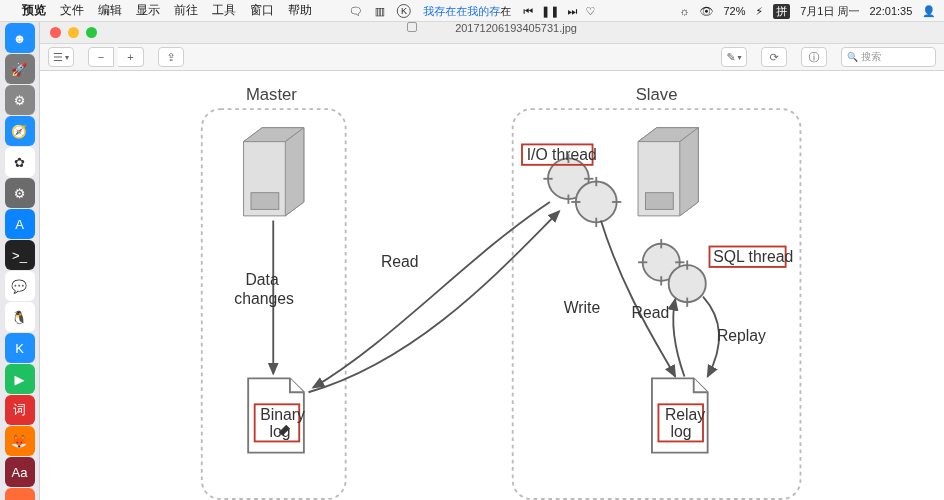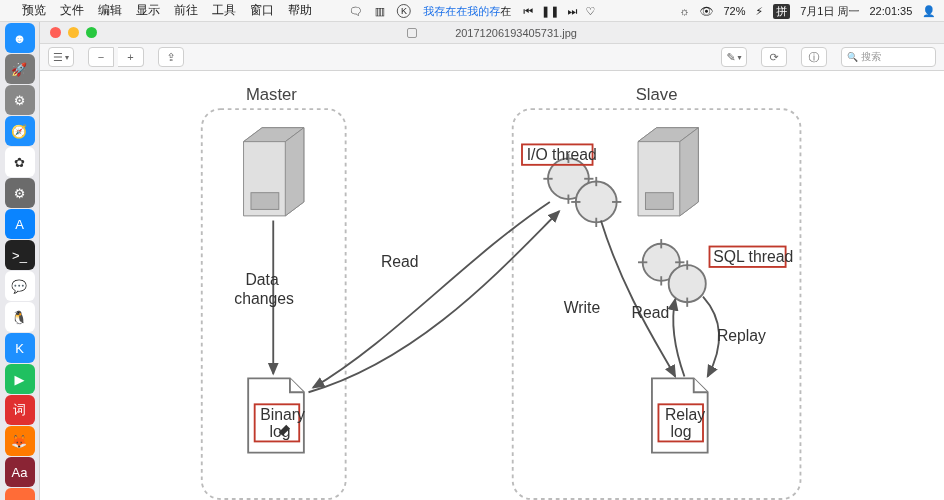--- a/index.html
+++ b/index.html
@@ -11,21 +11,21 @@
   .menubar .menuitem { white-space:nowrap; }
   .menu-right { position:absolute; right:8px; top:0; height:22px; display:flex; align-items:center; gap:10px; font-size:11px; color:#222;}
   .menu-right .status-icon { display:inline-block; }
   .media-ctrl { display:flex; gap:8px; align-items:center; font-size:11px;}
   .menu-center { position:absolute; left:50%; top:0; transform:translateX(-50%); height:22px; display:flex; align-items:center; gap:12px; font-size:11px;}
   .menu-center a { color:#1a6fe8; text-decoration:none;}
   .menu-center .tail { color:#222;}
   .circ-icon { width:14px; height:14px; border:1px solid #555; border-radius:50%; display:inline-flex; align-items:center; justify-content:center; font-size:9px;}
 
   
-  .titlebar { position:absolute; left:40px; right:0; top:22px; height:22px; background:#eeeeef; border-bottom:1px solid #d8d8d8; display:flex; align-items:center; justify-content:center; font-size:11px; color:#555;gap:33px;}
+  .titlebar { position:absolute; left:40px; right:0; top:22px; height:22px; background:#eeeeef; border-bottom:1px solid #d8d8d8; display:flex; align-items:flex-start; justify-content:center; font-size:11px; color:#555;gap:33px;}
   .traffic { position:absolute; left:10px; top:5px; display:flex; gap:7px;}
   .tl { width:11px; height:11px; border-radius:50%;}
   .red{background:#ff5f57;} .yel{background:#febc2e;} .grn{background:#28c840;}
   .title-icon { width:10px;height:10px;border:1px solid #999;border-radius:2px;margin-right:5px; display:inline-block;}
 
   
   .toolbar { position:absolute; left:40px; right:0; top:44px; height:27px; background:#f6f6f7; border-bottom:1px solid #d4d4d4; display:flex; align-items:center; padding:0 8px; gap:4px;}
   .tbtn { width:26px; height:20px; border:1px solid #cfcfcf; border-radius:4px; background:#fff; display:flex; align-items:center; justify-content:center; color:#666; font-size:11px;}
   .tbtn.seg-l{border-radius:4px 0 0 4px;}
   .tbtn.seg-r{border-radius:0 4px 4px 0;border-left:none;}
@@ -49,21 +49,21 @@
   .server-body{ fill:#e0e0e0; stroke:#888;}
   .server-dark{ fill:#bfbfbf; stroke:#888;}
   .doc{ fill:#fff; stroke:#777; stroke-width:2;}
   .gear{ fill:#e6e6e6; stroke:#777; stroke-width:2;}
 </style>
 </head>
 <body>
 
 <div class="menubar">
   <span class="apple menuitem"></span>
-  <span class="menuitem" style="font-weight:400">预览</span>
+  <span class="menuitem" style="font-weight:700">预览</span>
   <span class="menuitem">文件</span>
   <span class="menuitem">编辑</span>
   <span class="menuitem">显示</span>
   <span class="menuitem">前往</span>
   <span class="menuitem">工具</span>
   <span class="menuitem">窗口</span>
   <span class="menuitem">帮助</span>
 
   <div class="menu-center">
     <span class="status-icon">🗨</span>

